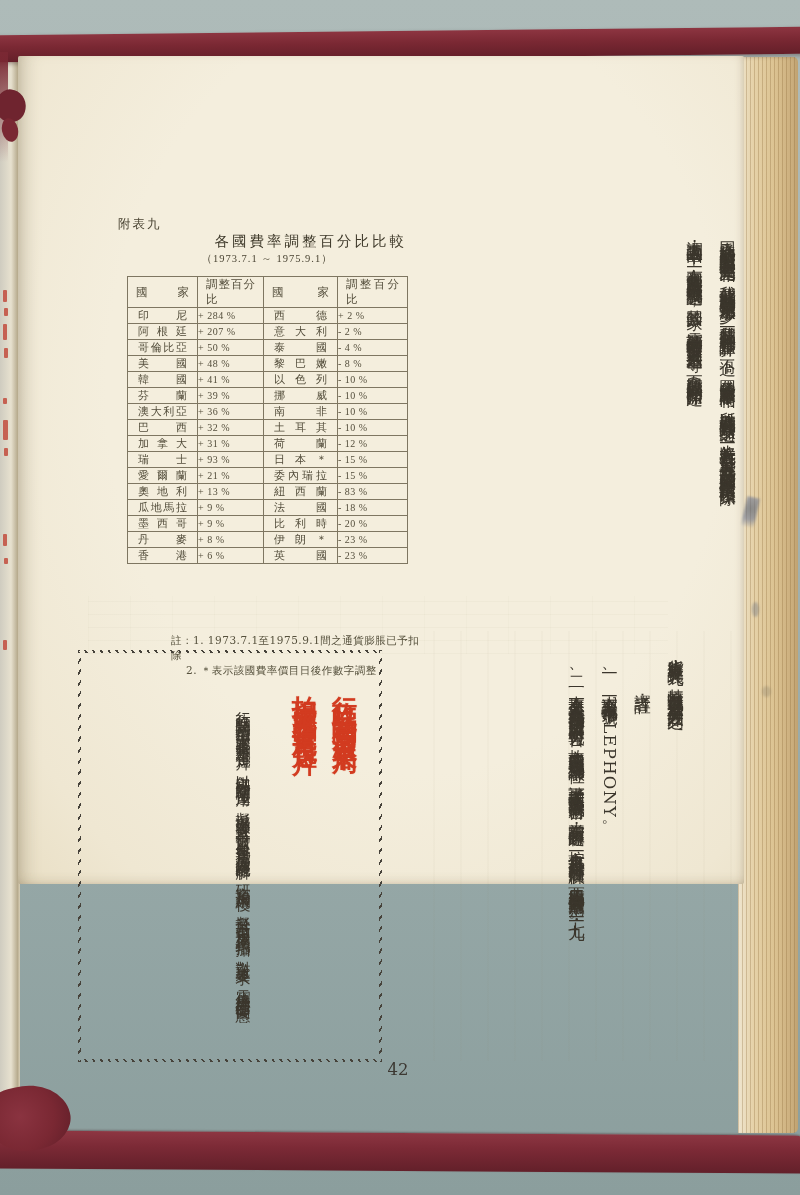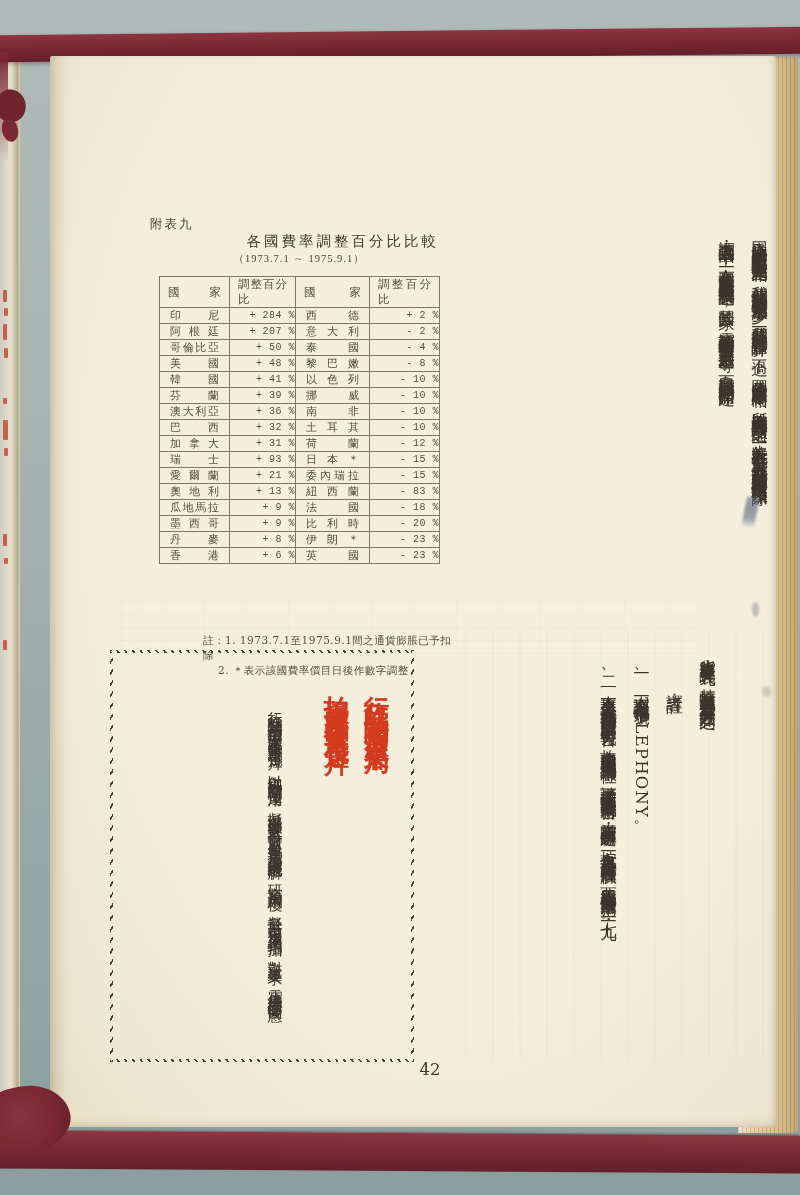--- a/index.html
+++ b/index.html
@@ -33,26 +33,26 @@
              background:linear-gradient(90deg,#cfccc0 0%,#e7e1cf 55%,#b7ab8e 88%,#d9d0b8 100%);}
   .red-mark{position:absolute;width:4px;background:#c14434;opacity:.8;border-radius:1px;}
   .smudge-blue1{position:absolute;left:744px;top:497px;width:13px;height:30px;z-index:2;
              background:radial-gradient(circle at 45% 40%,#4e5a70 0%,#6d7792 55%,rgba(109,119,146,0) 100%);
              opacity:.6;filter:blur(1px);transform:rotate(12deg);}
   .smudge-blue2{position:absolute;left:752px;top:602px;width:7px;height:15px;z-index:2;
              background:#5d6880;opacity:.35;filter:blur(1px);border-radius:50%;}
   .smudge-gray{position:absolute;left:762px;top:686px;width:9px;height:11px;z-index:2;
              background:#6e6a5e;opacity:.25;filter:blur(1px);border-radius:50%;}
   
-  .page{position:absolute;left:18px;top:56px;width:726px;height:1071px;z-index:2;
+  .page{position:absolute;left:18px;top:56px;width:726px;height:828px;z-index:2;
         border-radius:2px;
         background:radial-gradient(ellipse at 55% 40%,#f4eedd 55%,#efe7d2 85%,#e9dfc5 100%);
         box-shadow:inset 16px 0 20px -14px rgba(95,80,50,.40),
                    inset -6px 0 10px -6px rgba(120,95,55,.35),
-                   inset 0 -8px 14px -10px rgba(120,95,55,.30);margin-left:32px;}
+                   inset 0 -8px 14px -10px rgba(120,95,55,.30);}
   .ghost1{position:absolute;left:415px;top:575px;width:300px;height:430px;opacity:.55;
         background:repeating-linear-gradient(90deg,rgba(130,118,85,.06) 0 2px,rgba(0,0,0,0) 2px 27px);}
   .ghost2{position:absolute;left:70px;top:540px;width:580px;height:58px;opacity:.6;
         background:repeating-linear-gradient(0deg,rgba(130,118,85,.07) 0 1px,rgba(0,0,0,0) 1px 13px),
                    repeating-linear-gradient(90deg,rgba(130,118,85,.05) 0 1px,rgba(0,0,0,0) 1px 42px);}
   
   .appendix{position:absolute;left:82px;top:158px;width:330px;color:#45402f;}
   .apx-label{position:absolute;left:18px;top:2px;font-size:12.5px;letter-spacing:2px;color:#4a4433;}
   .tbl-title{position:absolute;left:27px;top:18px;width:280px;text-align:right;
              font-size:14.5px;letter-spacing:3px;color:#3f3a2b;}
@@ -60,21 +60,21 @@
              font-family:Liberation Serif, serif;
              font-size:10.5px;letter-spacing:1px;color:#4a4433;}
   table.rates{position:absolute;left:27px;top:62px;border-collapse:collapse;
              width:280px;table-layout:fixed;color:#46402e;opacity:.92;}
   table.rates th,table.rates td{border:1px solid #746c57;padding:0;}
   table.rates th{height:19px;font-size:11.5px;font-weight:normal;}
   table.rates td{height:14.9px;font-size:11px;}
   .cw1{width:70px}.cw2{width:66px}.cw3{width:74px}.cw4{width:70px}
   .country,th.jh{text-align:justify;text-align-last:justify;padding:0 10px !important;}
   th.jh{padding:0 8px !important;}
-  .pct{text-align:right;font-family:Liberation Mono, monospace;
+  .pct{text-align:left;font-family:Liberation Serif, serif;
        font-size:10px !important;letter-spacing:.5px;}
   .tbl-notes{position:absolute;left:40px;top:419px;font-size:10.5px;color:#55503c;
        line-height:15px;letter-spacing:.5px;}
   .tbl-notes p{margin:0;padding-left:31px;}
   .tbl-notes p+p{margin-left:15px;}
   
   .vtext{writing-mode:vertical-rl;text-orientation:mixed;color:#3b362c;
          font-family:"DejaVu Serif","Liberation Serif",serif;}
   .vtext p{margin:0;}
   .text-upper{position:absolute;left:414px;top:137px;width:312px;height:424px;

